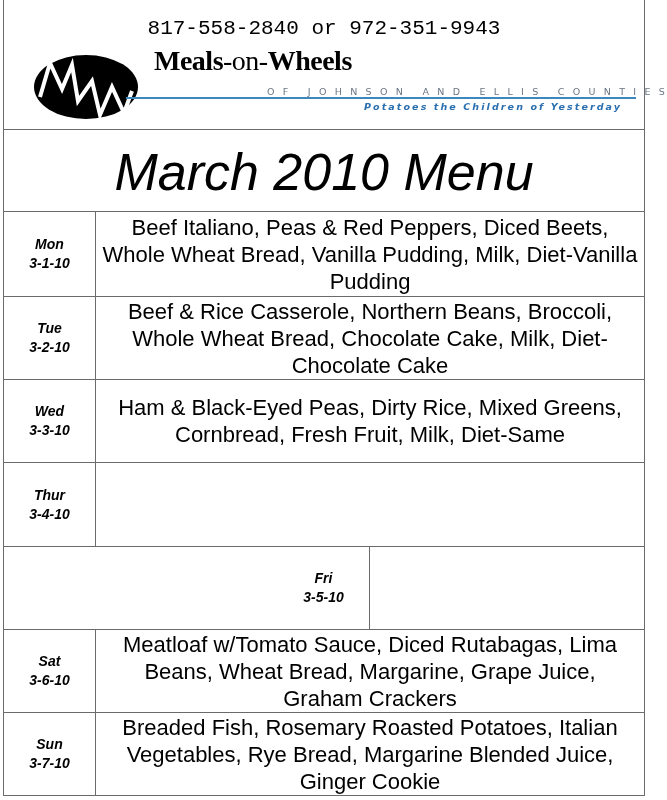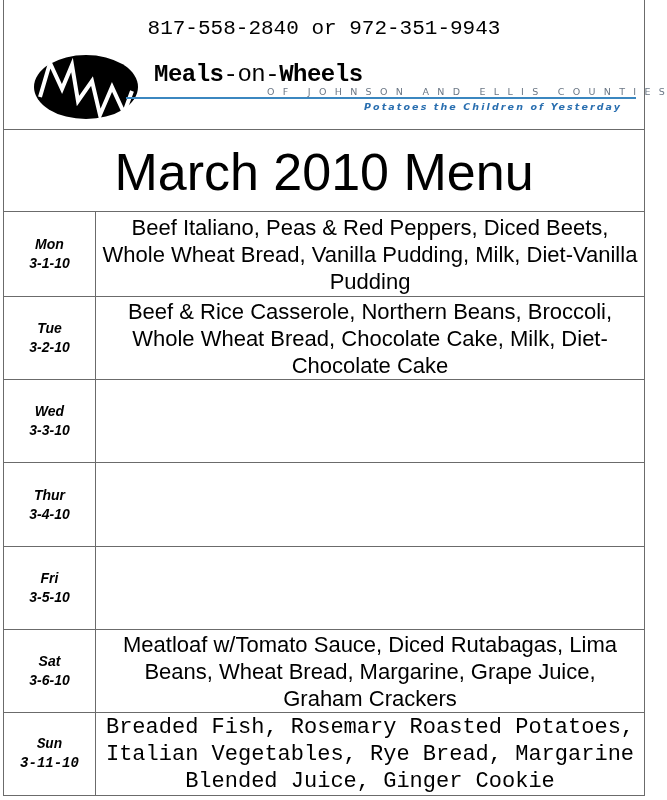--- a/index.html
+++ b/index.html
@@ -1,29 +1,29 @@
 <!DOCTYPE html>
 <html><head>
 <meta charset="utf-8">
 <style>
   html, body { margin:0; padding:0; background:#ffffff; }
   body { width:667px; height:800px; position:relative; overflow:hidden; font-family:"Liberation Sans", sans-serif; color:#000; }
   .sheet { position:absolute; left:3px; top:-2px; width:642px; height:798px; border:1.5px solid #6b6b6b; box-sizing:border-box; }
   .header { position:absolute; left:0; top:0; width:100%; height:131px; border-bottom:1.5px solid #6b6b6b; box-sizing:border-box; }
   .phone { position:absolute; left:0; width:100%; top:18px; text-align:center; font-family:Liberation Mono, monospace; font-size:21px; letter-spacing:0; }
   .logo-oval { position:absolute; left:28px; top:52px; width:108px; height:72px; }
-  .brand { position:absolute; left:150px; top:46px; font-family:Liberation Mono, monospace; font-size:24px; font-weight:bold; letter-spacing:-0.5px; white-space:nowrap;margin-top:16px; }
+  .brand { position:absolute; left:150px; top:46px; font-family:Liberation Serif, serif; font-size:28px; font-weight:bold; letter-spacing:-0.5px; white-space:nowrap; }
   .brand .light { font-weight:normal; }
   .counties { position:absolute; left:263px; top:87px; font-family:"DejaVu Sans", sans-serif; font-size:9.5px; letter-spacing:8.3px; color:#6b7785; white-space:nowrap; }
   .rule { position:absolute; left:122px; top:98px; width:510px; height:2px; background:#3b87c0; }
   .tagline { position:absolute; left:360px; top:102px; font-family:"DejaVu Sans", sans-serif; font-size:9.5px; font-style:italic; font-weight:bold; letter-spacing:2.1px; color:#2a6fb0; white-space:nowrap; }
   .title-row { position:absolute; left:0; top:131px; width:100%; height:82px; border-bottom:1.5px solid #6b6b6b; box-sizing:border-box; display:flex; align-items:center; justify-content:center; }
-  .title { font-size:52px; letter-spacing:0; margin-top:2px; }
+  .title { font-size:52px; font-style:italic; letter-spacing:0; margin-top:2px; }
   .menu-row { position:absolute; left:0; width:100%; display:flex; border-bottom:1.5px solid #6b6b6b; box-sizing:border-box; }
-  .menu-row:last-child { border-bottom:none;font-family:Liberation Mono, monospace; }
+  .menu-row:last-child { border-bottom:none; }
   .day-cell { width:92px; flex:none; border-right:1.5px solid #6b6b6b; box-sizing:border-box; display:flex; flex-direction:column; align-items:center; justify-content:center; font-size:14px; font-weight:bold; font-style:italic; line-height:19px; }
   .meal-cell { flex:1; display:flex; align-items:center; justify-content:center; text-align:center; font-size:22px; line-height:27px; padding:0 6px; box-sizing:border-box; }
 </style>
 </head>
 <body>
 
 <div class="sheet">
 
   <div class="header">
     <div class="phone">817-558-2840 or 972-351-9943</div>
@@ -59,45 +59,46 @@
       <span>3-2-10</span>
     </div>
     <div class="meal-cell">Beef &amp; Rice Casserole, Northern Beans, Broccoli, Whole Wheat Bread, Chocolate Cake, Milk, Diet-Chocolate Cake</div>
   </div>
 
   <div class="menu-row" style="top:381px;height:83px;">
     <div class="day-cell">
       <span>Wed</span>
       <span>3-3-10</span>
     </div>
+    <div class="meal-cell">Ham &amp; Black-Eyed Peas, Dirty Rice, Mixed Greens, Cornbread, Fresh Fruit, Milk, Diet-Same</div>
   </div>
 
   <div class="menu-row" style="top:464px;height:84px;">
     <div class="day-cell">
       <span>Thur</span>
       <span>3-4-10</span>
     </div>
   </div>
 
-  <div class="menu-row" style="top:548px;height:83px;">
+  <div class="menu-row" style="top:548px;height:83px;justify-content:center;">
     <div class="day-cell">
       <span>Fri</span>
       <span>3-5-10</span>
     </div>
   </div>
 
   <div class="menu-row" style="top:631px;height:83px;">
     <div class="day-cell">
       <span>Sat</span>
       <span>3-6-10</span>
     </div>
     <div class="meal-cell">Meatloaf w/Tomato Sauce, Diced Rutabagas, Lima Beans, Wheat Bread, Margarine, Grape Juice, Graham Crackers</div>
   </div>
 
   <div class="menu-row" style="top:714px;height:82px;">
     <div class="day-cell">
       <span>Sun</span>
-      <span>3-11-10</span>
+      <span>3-7-10</span>
     </div>
     <div class="meal-cell">Breaded Fish, Rosemary Roasted Potatoes, Italian Vegetables, Rye Bread, Margarine Blended Juice, Ginger Cookie</div>
   </div>
 
 </div>
 
 </body></html>

